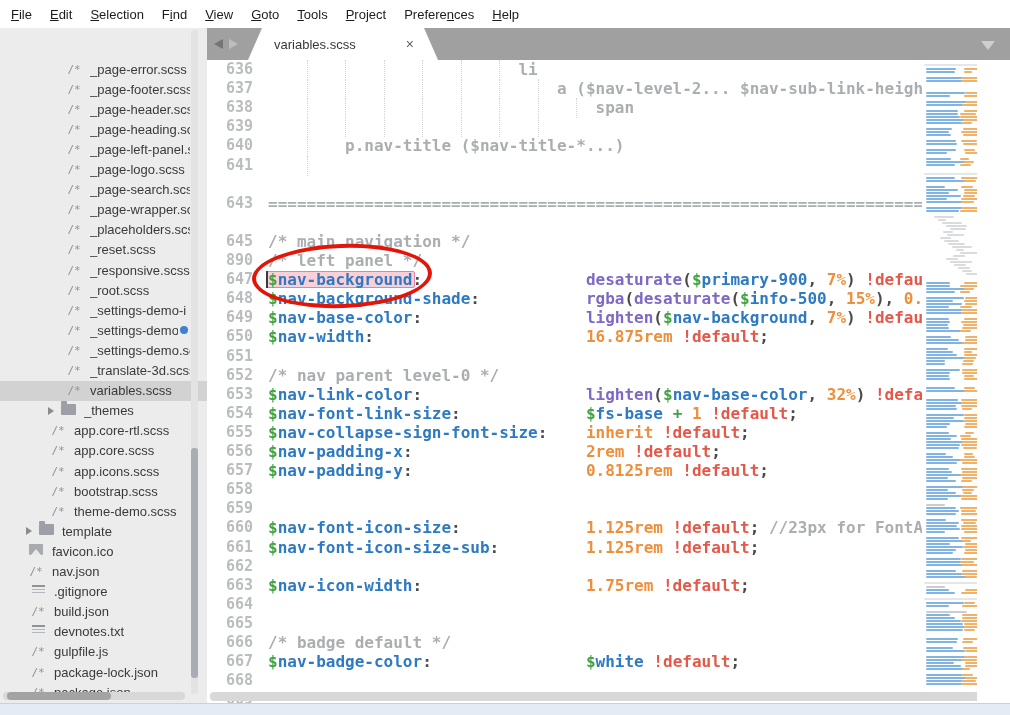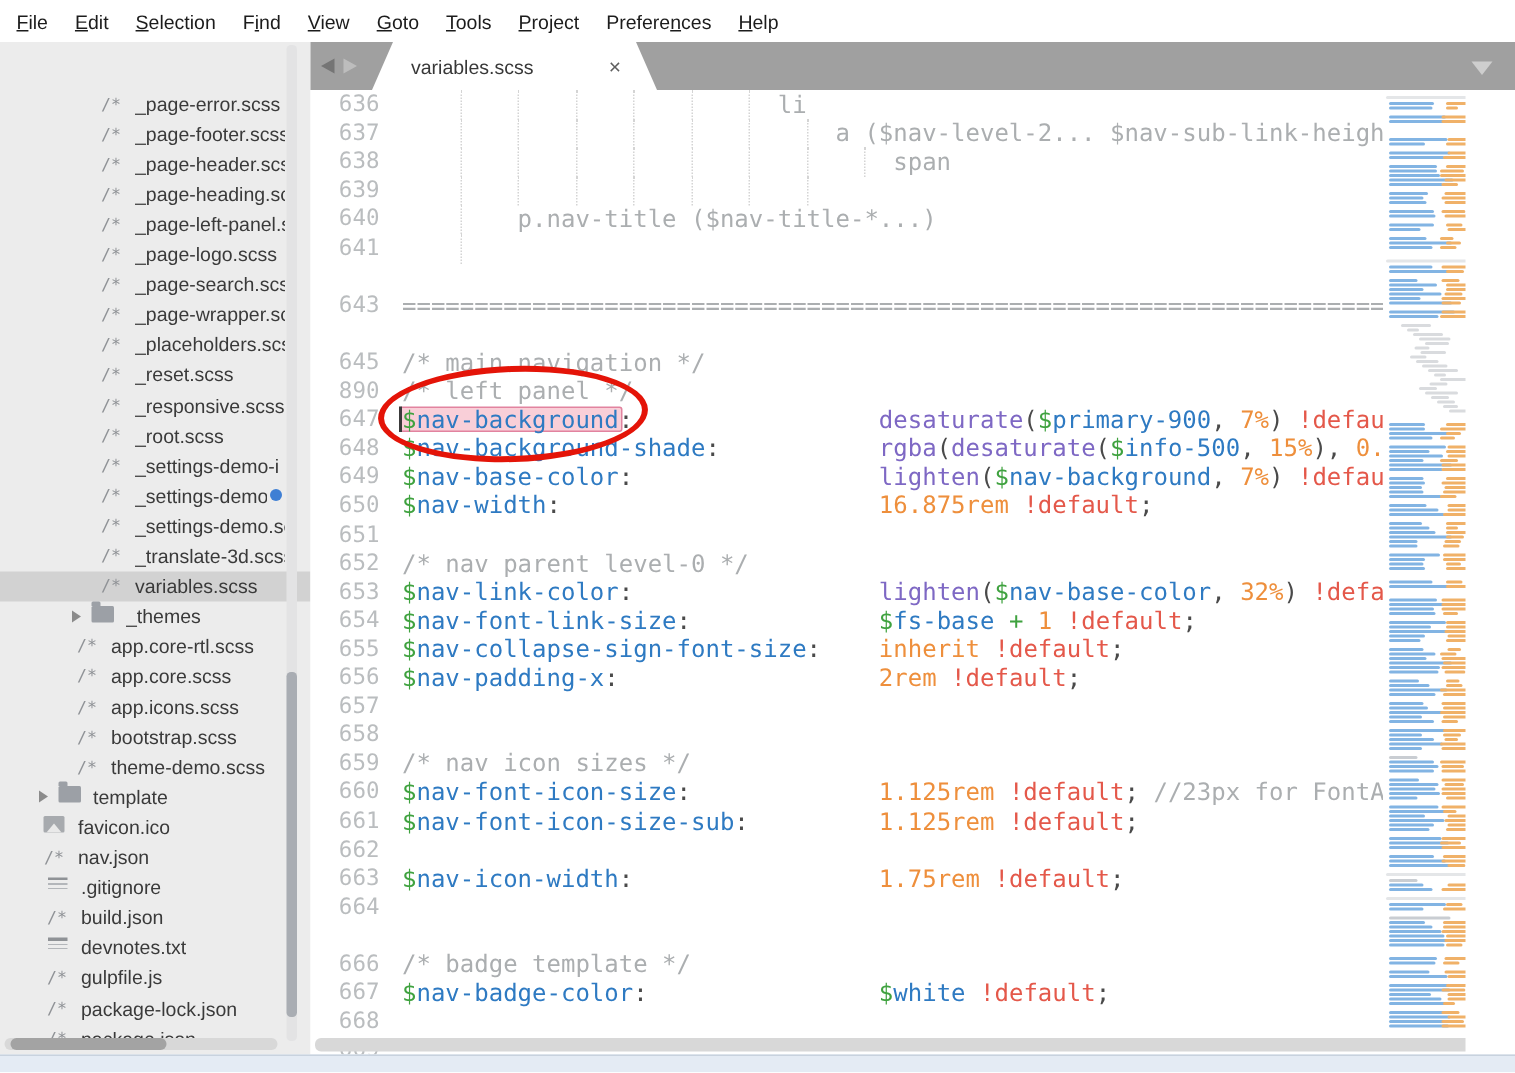--- a/index.html
+++ b/index.html
@@ -45,21 +45,21 @@
   .nav-arrow{position:absolute;top:11px;width:0;height:0;cursor:pointer;}
   #arrow-back{left:7px;border-right:9px solid #757575;border-top:5px solid transparent;border-bottom:5px solid transparent;}
   #arrow-fwd{left:22px;border-left:9px solid #bdbdbd;border-top:5px solid transparent;border-bottom:5px solid transparent;}
   .tab{position:absolute;left:41px;top:0;width:190px;height:32px;background:#fff;
        clip-path:polygon(0 100%,14px 0,176px 0,190px 100%);display:flex;align-items:center;cursor:pointer;}
   .tab-label{font-size:13px;color:#383838;margin-left:26px;flex:1;}
   .tab-close{font-size:14px;color:#5f5f5f;margin-right:24px;cursor:pointer;}
   #tab-overflow{position:absolute;right:15px;top:13px;width:0;height:0;cursor:pointer;
        border-left:7px solid transparent;border-right:7px solid transparent;border-top:9px solid #cecece;}
 
-  #editorbody{position:absolute;left:0;top:32px;width:770px;height:643px;background:#fff;overflow:hidden;}
+  #editorbody{position:absolute;left:0;top:32px;width:770px;height:643px;background:#fff;overflow:hidden;font-weight:bold;}
   #code-area{position:absolute;left:0;top:0;width:715px;height:643px;overflow:hidden;}
   .code-row{position:absolute;left:0;width:715px;height:20px;}
   .lnum{position:absolute;left:0;top:0;width:46px;text-align:right;
         font-family:"DejaVu Sans Mono",monospace;font-size:15px;line-height:19px;color:#babdbf;}
   .code-pre{position:absolute;left:61px;top:0;margin:0;font-family:"DejaVu Sans Mono",monospace;
             font-size:16px;line-height:19px;white-space:pre;}
   .guide{position:absolute;top:0;bottom:0;border-left:1px dotted #d4d4d4;}
   .tk-v{color:var(--var-blue);} .tk-d{color:var(--dollar-green);} .tk-p{color:#4a4a4a;}
   .tk-f{color:var(--func-purple);} .tk-n{color:var(--value-orange);} .tk-i{color:var(--default-red);}
   .tk-c{color:var(--comment-gray);} .tk-o{color:var(--dollar-green);} .tk-w{color:#4a4a4a;}
@@ -355,51 +355,55 @@
             <div class="code-row" style="top: 362.9px;">
               <span class="lnum">655</span>
               <pre class="code-pre"><span class="tk tk-d">$</span><span class="tk tk-v">nav-collapse-sign-font-size</span><span class="tk tk-p">:</span><span class="tk tk-w">    </span><span class="tk tk-n">inherit</span><span class="tk tk-w"> </span><span class="tk tk-i">!default</span><span class="tk tk-p">;</span></pre>
             </div>
             <div class="code-row" style="top: 382px;">
               <span class="lnum">656</span>
               <pre class="code-pre"><span class="tk tk-d">$</span><span class="tk tk-v">nav-padding-x</span><span class="tk tk-p">:</span><span class="tk tk-w">                  </span><span class="tk tk-n">2rem</span><span class="tk tk-w"> </span><span class="tk tk-i">!default</span><span class="tk tk-p">;</span></pre>
             </div>
             <div class="code-row" style="top: 401.1px;">
               <span class="lnum">657</span>
+              <pre class="code-pre"><span class="tk tk-d">$</span><span class="tk tk-v">nav-padding-y</span><span class="tk tk-p">:</span><span class="tk tk-w">                  </span><span class="tk tk-n">0.8125rem</span><span class="tk tk-w"> </span><span class="tk tk-i">!default</span><span class="tk tk-p">;</span></pre>
             </div>
             <div class="code-row" style="top: 420.2px;">
               <span class="lnum">658</span>
               <pre class="code-pre"></pre>
             </div>
             <div class="code-row" style="top: 439.3px;">
               <span class="lnum">659</span>
-              <pre class="code-pre"><span class="tk tk-c">/* nav icon sizes */</span></pre>
             </div>
             <div class="code-row" style="top: 458.4px;">
               <span class="lnum">660</span>
               <pre class="code-pre"><span class="tk tk-d">$</span><span class="tk tk-v">nav-font-icon-size</span><span class="tk tk-p">:</span><span class="tk tk-w">             </span><span class="tk tk-n">1.125rem</span><span class="tk tk-w"> </span><span class="tk tk-i">!default</span><span class="tk tk-p">;</span><span class="tk tk-w"> </span><span class="tk tk-c">//23px for FontAwesome</span></pre>
             </div>
             <div class="code-row" style="top: 477.5px;">
               <span class="lnum">661</span>
               <pre class="code-pre"><span class="tk tk-d">$</span><span class="tk tk-v">nav-font-icon-size-sub</span><span class="tk tk-p">:</span><span class="tk tk-w">         </span><span class="tk tk-n">1.125rem</span><span class="tk tk-w"> </span><span class="tk tk-i">!default</span><span class="tk tk-p">;</span></pre>
             </div>
             <div class="code-row" style="top: 496.6px;">
               <span class="lnum">662</span>
               <pre class="code-pre"></pre>
             </div>
             <div class="code-row" style="top: 515.7px;">
               <span class="lnum">663</span>
               <pre class="code-pre"><span class="tk tk-d">$</span><span class="tk tk-v">nav-icon-width</span><span class="tk tk-p">:</span><span class="tk tk-w">                 </span><span class="tk tk-n">1.75rem</span><span class="tk tk-w"> </span><span class="tk tk-i">!default</span><span class="tk tk-p">;</span></pre>
             </div>
             <div class="code-row" style="top: 534.8px;">
               <span class="lnum">664</span>
             </div>
+            <div class="code-row" style="top: 553.9px;">
+              <span class="lnum">665</span>
+              <pre class="code-pre"></pre>
+            </div>
             <div class="code-row" style="top: 573px;">
               <span class="lnum">666</span>
-              <pre class="code-pre"><span class="tk tk-c">/* badge template */</span></pre>
+              <pre class="code-pre"><span class="tk tk-c">/* badge default */</span></pre>
             </div>
             <div class="code-row" style="top: 592.1px;">
               <span class="lnum">667</span>
               <pre class="code-pre"><span class="tk tk-d">$</span><span class="tk tk-v">nav-badge-color</span><span class="tk tk-p">:</span><span class="tk tk-w">                </span><span class="tk tk-d">$</span><span class="tk tk-v">white</span><span class="tk tk-w"> </span><span class="tk tk-i">!default</span><span class="tk tk-p">;</span></pre>
             </div>
             <div class="code-row" style="top: 611.2px;">
               <span class="lnum">668</span>
             </div>
             <div class="code-row" style="top: 630.3px;">
               <span class="lnum">669</span>

